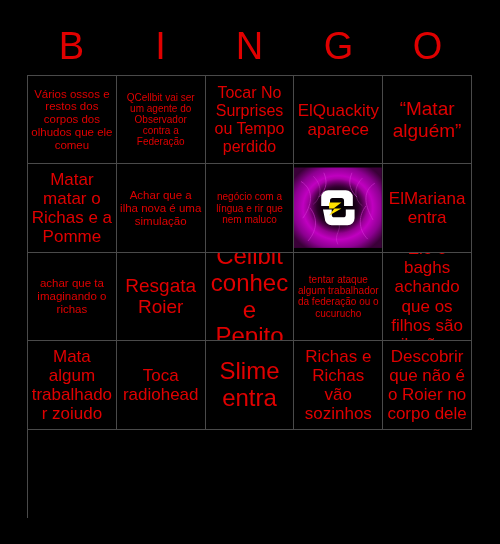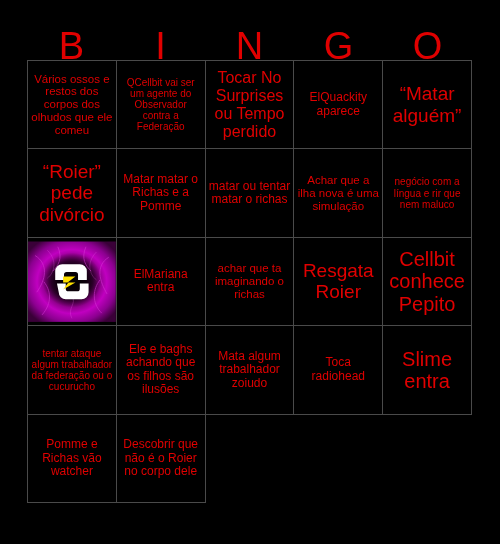--- a/index.html
+++ b/index.html
@@ -36,21 +36,21 @@
     color: #e00000;
     font-size: 38px;
     line-height: 48px;
     font-weight: 400;
     letter-spacing: 0px;
     user-select: none;
   }
   .grid {
     position: absolute;
     left: 27px;
-    top: 60px;
+    top: 75px;
     width: 445px;
     height: 443px;
     border-top: 1px solid #4a4a4a;
     border-left: 1px solid #4a4a4a;
     box-sizing: border-box;
     display: grid;
     grid-template-columns: repeat(5, 1fr);
     grid-template-rows: repeat(5, 1fr);
     background: #000000;
   }
@@ -70,24 +70,24 @@
   .cell-text {
     color: #e00000;
     line-height: 1.12;
     word-wrap: break-word;
     width: 100%;
     display: block;
   }
   
   .fs-xs .cell-text { font-size: 10px; }
   .fs-sm .cell-text { font-size: 11.5px; }
-  .fs-md .cell-text { font-size: 12px; }
+  .fs-md .cell-text { font-size: 17px; }
   .fs-lg .cell-text { font-size: 16px; }
   .fs-xl .cell-text { font-size: 19px; }
-  .fs-xxl .cell-text { font-size: 20px; }
+  .fs-xxl .cell-text { font-size: 24px; }
 
   .free-cell {
     padding: 0;
   }
   .free-art {
     width: 100%;
     height: 100%;
     display: block;
   }
 </style>
@@ -113,28 +113,22 @@
       </div>
       <div class="cell fs-lg">
         <span class="cell-text">Tocar No Surprises ou Tempo perdido</span>
       </div>
       <div class="cell fs-md">
         <span class="cell-text">ElQuackity aparece</span>
       </div>
       <div class="cell fs-xl">
         <span class="cell-text">“Matar alguém”</span>
       </div>
-      <div class="cell fs-xl">
-        <span class="cell-text">“Roier” pede divórcio</span>
-      </div>
       <div class="cell fs-md">
         <span class="cell-text">Matar matar o Richas e a Pomme</span>
-      </div>
-      <div class="cell fs-md">
-        <span class="cell-text">matar ou tentar matar o richas</span>
       </div>
       <div class="cell fs-sm">
         <span class="cell-text">Achar que a ilha nova é uma simulação</span>
       </div>
       <div class="cell fs-xs">
         <span class="cell-text">negócio com a língua e rir que nem maluco</span>
       </div>
       <div class="cell fs-md free-cell">
         <svg class="free-art" viewBox="0 0 100 100" preserveAspectRatio="none">
           <defs>
@@ -196,20 +190,20 @@
       <div class="cell fs-md">
         <span class="cell-text">Mata algum trabalhador zoiudo</span>
       </div>
       <div class="cell fs-md">
         <span class="cell-text">Toca radiohead</span>
       </div>
       <div class="cell fs-xxl">
         <span class="cell-text">Slime entra</span>
       </div>
       <div class="cell fs-md">
-        <span class="cell-text">Pomme e Richas vão watcher</span>
+        <span class="cell-text">Richas e Richas vão sozinhos</span>
       </div>
       <div class="cell fs-md">
         <span class="cell-text">Descobrir que não é o Roier no corpo dele</span>
       </div>
     </div>
 
 </div>
 
 </body></html>

